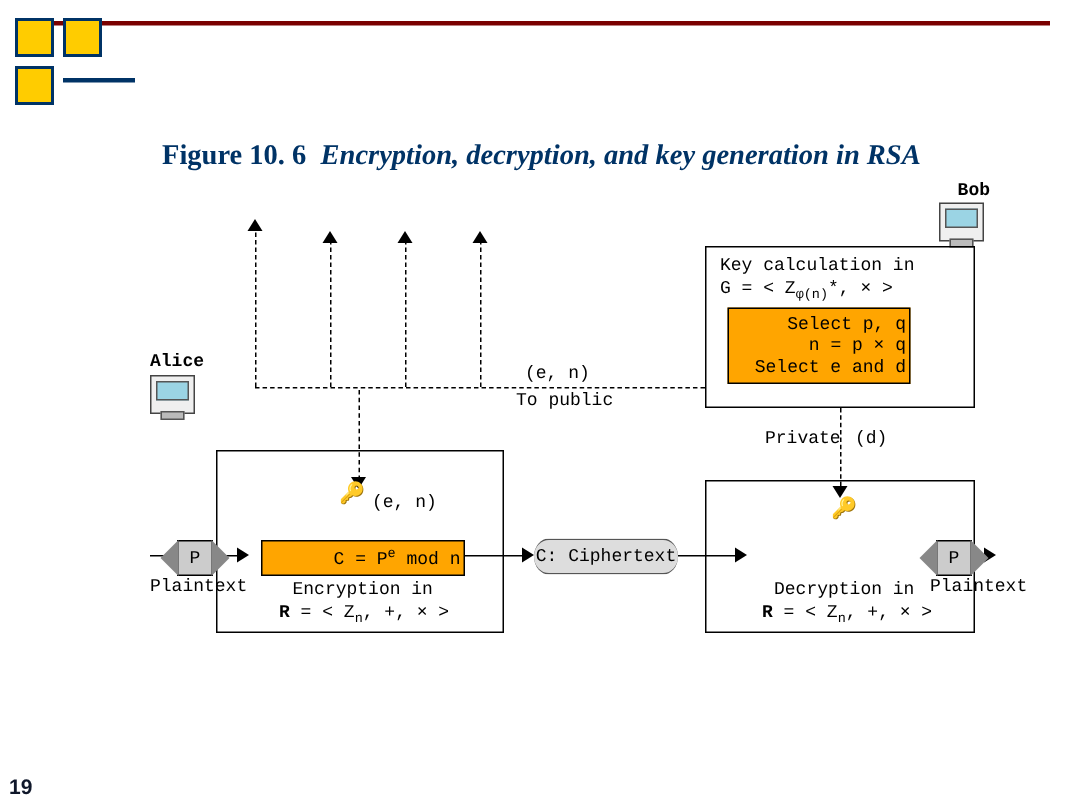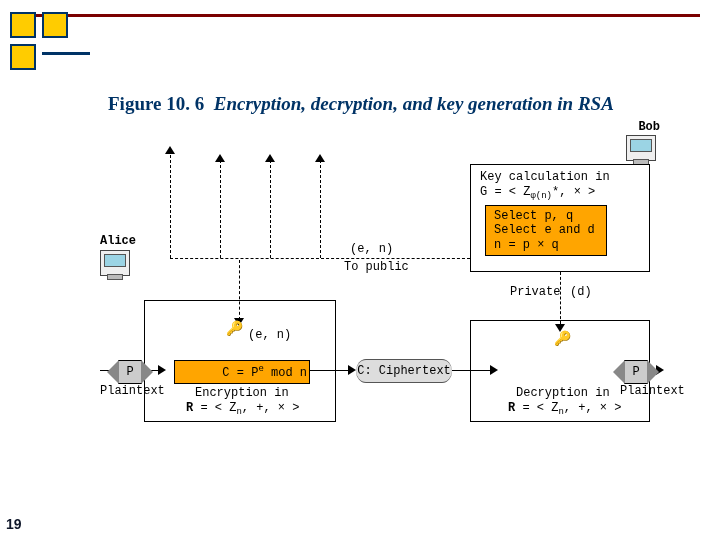--- a/index.html
+++ b/index.html
@@ -176,24 +176,24 @@
 </div>
 
 <div class="diagram">
 
   <div class="label" style="right:0;top:0;font-weight:bold">Bob</div>
   <div class="tiny-comp" style="right:4px;top:15px"></div>
 
   <div class="box-outline" style="left:370px;top:44px;width:178px;height:106px"></div>
   <div class="label" style="left:380px;top:50px">Key calculation in</div>
   <div class="label" style="left:380px;top:65px">G = &lt; Z<sub>φ(n)</sub>*, × &gt;</div>
-  <div class="orange-box" style="left:385px;top:85px;width:110px;text-align:left;padding-left:8px">
+  <div class="orange-box" style="left:385px;top:85px;width:110px;text-align:right;padding-left:8px">
     <div>Select p, q</div>
+    <div>n = p × q</div>
     <div>Select e and d</div>
-    <div>n = p × q</div>
   </div>
 
   <div class="dash-h" style="left:70px;top:138px;width:300px"></div>
   <div class="dash-v" style="left:70px;top:30px;height:108px"></div>
   <div class="dash-v" style="left:120px;top:40px;height:98px"></div>
   <div class="dash-v" style="left:170px;top:40px;height:98px"></div>
   <div class="dash-v" style="left:220px;top:40px;height:98px"></div>
   <div class="arrow-head-d" style="left:65px;top:26px;border-top-color:#000;transform:rotate(180deg)"></div>
   <div class="arrow-head-d" style="left:115px;top:34px;transform:rotate(180deg)"></div>
   <div class="arrow-head-d" style="left:165px;top:34px;transform:rotate(180deg)"></div>

